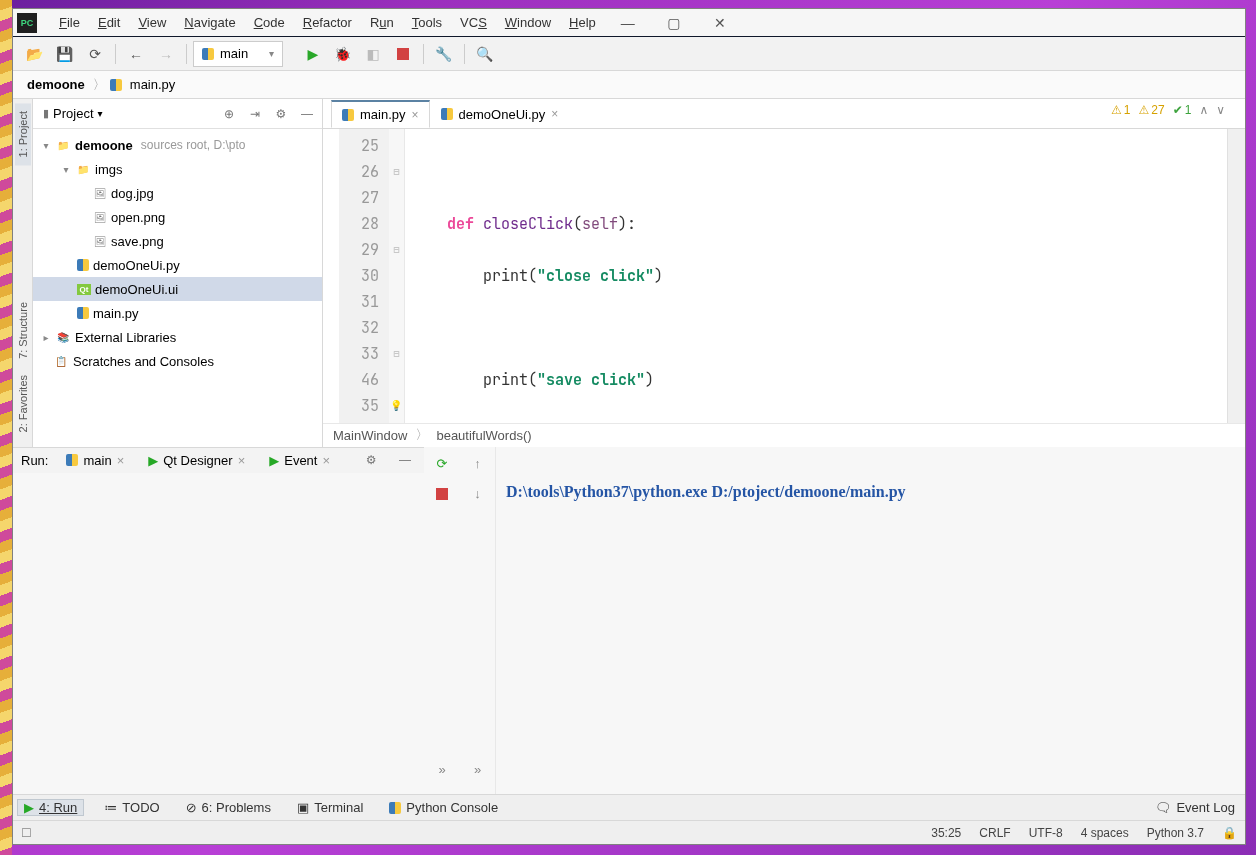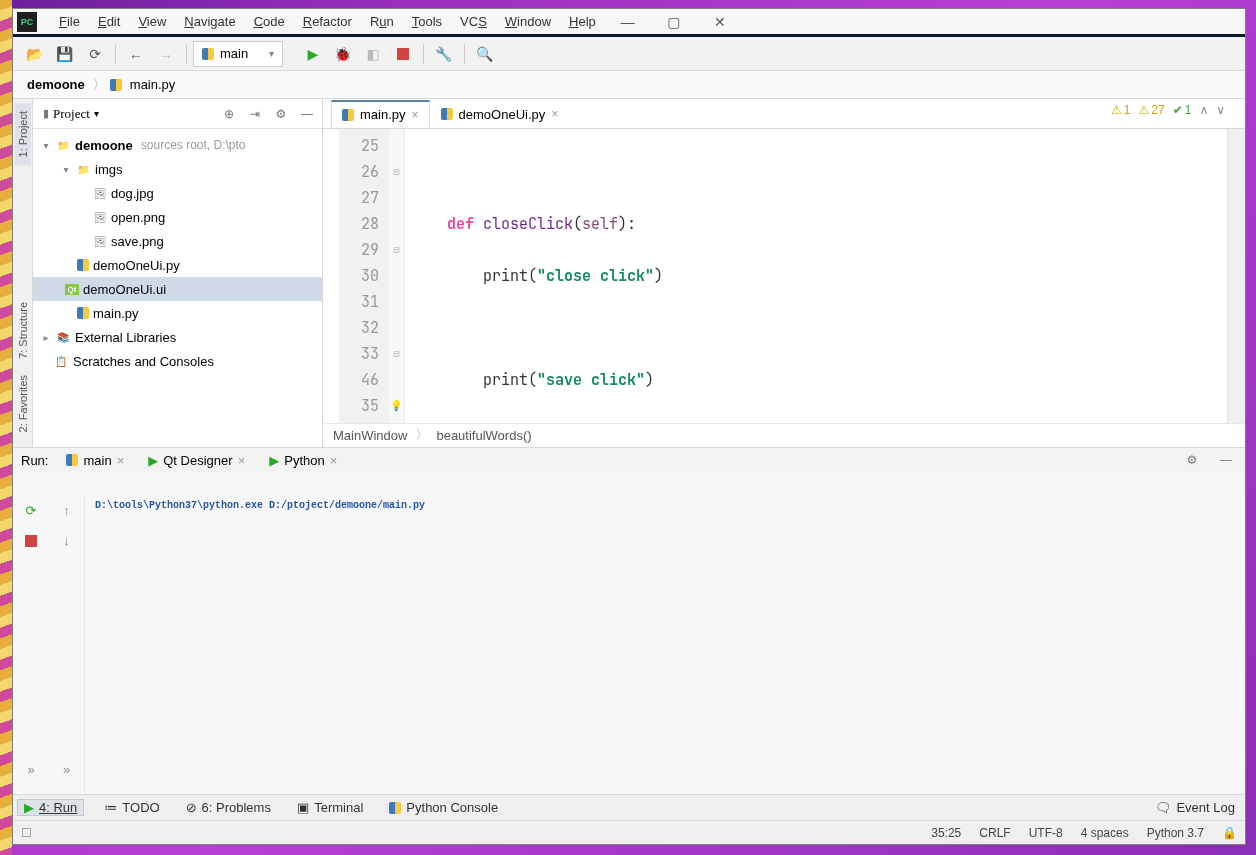--- a/index.html
+++ b/index.html
@@ -18,21 +18,21 @@
   background: #f7f7f7;
   border: 1px solid #808080;
   display: flex;
   flex-direction: column;
 }
 .menu-bar {
   height: 28px;
   background: #f6f6f6;
   display: flex;
   align-items: center;
-  border-bottom: 3px solid #0f172a;
+  border-bottom: 1px solid #0f172a;
   padding: 0 0 0 4px;
   gap: 2px;
 }
 .app-icon {
   width: 20px; height: 20px;
   background: #1f1f1f;
   display:flex;align-items:center;justify-content:center;
   font-size:9px;color:#3dd67e;font-weight:bold;
   margin-right: 12px;
 }
@@ -89,21 +89,21 @@
   width: 20px; background: #f0f0f0; border-right:1px solid #d8d8d8;
   display:flex; flex-direction:column; align-items:center; padding-top:4px;
 }
 .strip-tab {
   writing-mode: vertical-rl; transform: rotate(180deg);
   font-size:11px; padding:8px 2px; color:#555; cursor:pointer;
 }
 
 .project-panel { width: 290px; border-right:1px solid #d8d8d8; display:flex; flex-direction:column; background:#fff; }
 .project-header { height:30px; display:flex; align-items:center; padding:0 4px 0 10px; border-bottom:1px solid #e0e0e0; gap:4px;}
-.project-header .title { font-weight:normal; display:flex;align-items:center;gap:4px;font-family:Liberation Serif, serif; }
+.project-header .title { font-weight:normal; display:flex;align-items:center;gap:4px; }
 .ph-btn { width:22px;height:22px;display:flex;align-items:center;justify-content:center;cursor:pointer;color:#777;font-size:12px; }
 .tree { flex:1; overflow:auto; padding-top:4px; }
 .tree-node { display:flex; align-items:center; height:24px; padding-left:6px; gap:4px; cursor:pointer;}
 .tree-node.selected{background:#d0d9e8;}
 .tw { width:14px; text-align:center; color:#888; font-size:10px;}
 .f-ico { width:14px;height:14px;display:flex;align-items:center;justify-content:center;font-size:10px; }
 .fold-ico{color:#74b4e0;}
 .file-ico{color:#777;}
 .qt-ico{width:14px;height:11px;background:#84c93f;color:#fff;font-size:8px;display:flex;align-items:center;justify-content:center;font-weight:bold;}
 .hint{color:#999;font-size:12px;margin-left:4px;}
@@ -120,30 +120,30 @@
 .code { flex:1; padding:4px 6px; white-space:pre; line-height:26px; overflow:hidden;color:#333;}
 .kw{color:#ec4899;font-weight:bold;}
 .fn{color:#6f2b8c;}
 .self{color:#814a7c;}
 .str{color:#158b62;font-weight:bold;}
 
 .inspection-bar { position:absolute;top:4px;right:20px;display:flex;gap:8px;align-items:center;font-size:12px;color:#888;}
 .ib-item{display:flex;align-items:center;gap:2px;}
 
 .editor-crumbs{height:24px;border-top:1px solid #e8e8e8;display:flex;align-items:center;padding:0 10px;gap:8px;color:#555;font-size:13px;}
-.run-wrap{display:flex;flex-direction:column;flex:1;gap:21px;}
+.run-wrap{display:flex;flex:1;}
 .run-hrow{height:26px;border-top:1px solid #d8d8d8;background:#f3f3f3;display:flex;align-items:center;padding:0 8px;gap:12px;}
 .run-lab{font-weight:normal;}
 .run-tab{display:flex;align-items:center;gap:5px;padding:2px 6px;cursor:pointer;}
 .run-tab .close{color:#999;}
 .arrow-r{color:#26a826;}
 .run-body{flex:1;display:flex;}
 .run-side{width:36px;display:flex;flex-direction:column;align-items:center;padding-top:6px;gap:8px;}
 .run-side2{width:36px;display:flex;flex-direction:column;align-items:center;padding-top:6px;gap:8px;border-right:1px solid #e8e8e8;}
-.run-out{flex:1;padding:6px 10px;font-family:Liberation Mono, monospace;font-size:10px;color:#333;}
+.run-out{flex:1;padding:6px 10px;font-family:Liberation Serif, serif;font-size:16px;color:#333;margin-top:30px;}
 .run-ctl{width:22px;height:22px;display:flex;align-items:center;justify-content:center;cursor:pointer;}
 .green-a{color:#2aa82a;}
 .red-sq{width:12px;height:12px;background:#d24242;}
 .dn-arr{color:#888;}
 
 .bottom-tools{height:26px;border-top:1px solid #d8d8d8;background:#efefef;display:flex;align-items:center;padding:0 4px;gap:14px;}
 .bt-item{display:flex;align-items:center;gap:5px;padding:0 6px;cursor:pointer;font-size:13px;color:#333;}
 .bt-item.active{background:#dde2e8;border:1px solid #c0c8d0;}
 
 .status-bar{height:24px;border-top:1px solid #d8d8d8;background:#efefef;display:flex;align-items:center;padding:0 8px;justify-content:flex-end;gap:18px;font-size:12px;color:#444;}
@@ -258,21 +258,21 @@
             <span>open.png</span>
           </div>
         <div class="tree-node" style="padding-left:60px">
             <span class="f-ico file-ico">🖼</span>
             <span>save.png</span>
           </div>
         <div class="tree-node" style="padding-left:44px">
             <span class="py-ico"></span>
             <span>demoOneUi.py</span>
           </div>
-        <div class="tree-node selected" style="padding-left:32px">
+        <div class="tree-node selected" style="padding-left:44px">
             <span class="qt-ico">Qt</span>
             <span>demoOneUi.ui</span>
           </div>
         <div class="tree-node" style="padding-left:44px">
             <span class="py-ico"></span>
             <span>main.py</span>
           </div>
         <div class="tree-node" style="padding-left:6px">
             <span class="tw">▸</span>
             <span class="f-ico" style="color:#c58a2b">📚</span>
@@ -375,21 +375,21 @@
           <span>main</span>
           <span class="close">×</span>
         </span>
       <span class="run-tab">
           <span class="arrow-r">▶</span>
           <span>Qt Designer</span>
           <span class="close">×</span>
         </span>
       <span class="run-tab">
           <span class="arrow-r">▶</span>
-          <span>Python</span>
+          <span>Event</span>
           <span class="close">×</span>
         </span>
       <span style="flex:1"></span>
       <span class="ph-btn">⚙</span>
       <span class="ph-btn">—</span>
     </div>
     <div class="run-body">
       <div class="run-side">
         <span class="run-ctl green-a">⟳</span>
         <span class="run-ctl">

